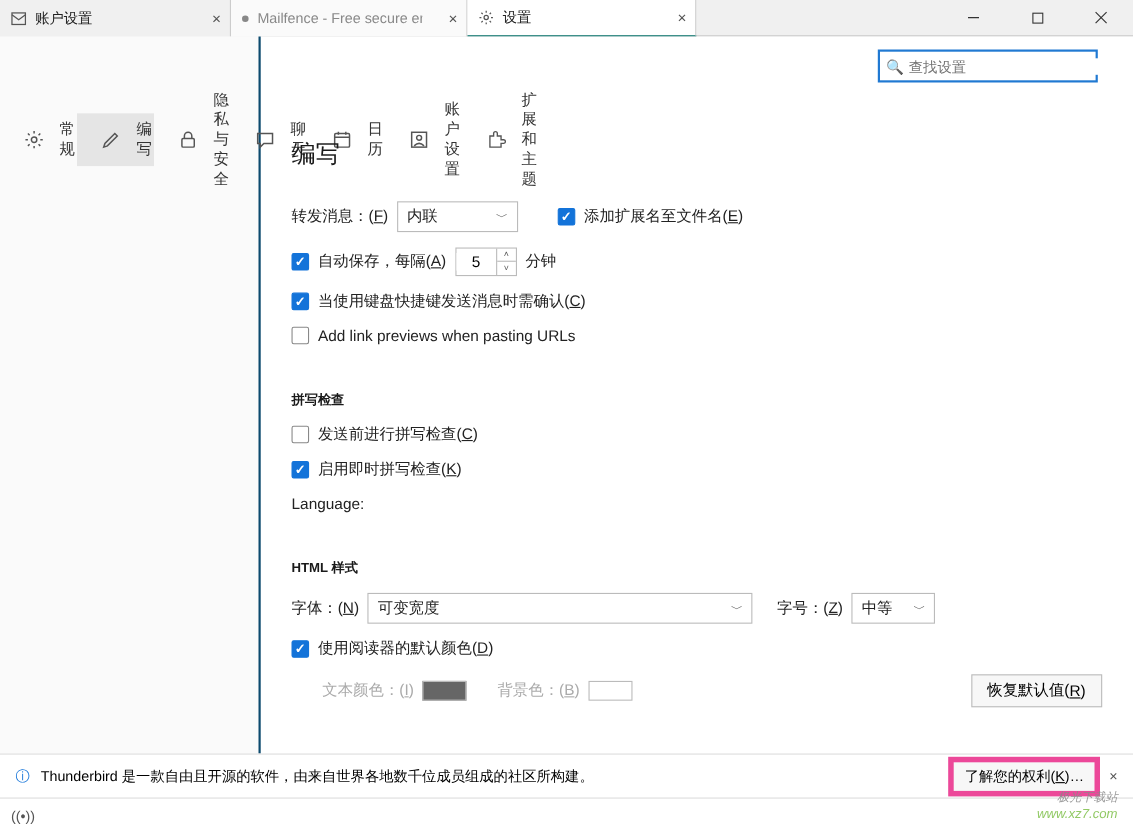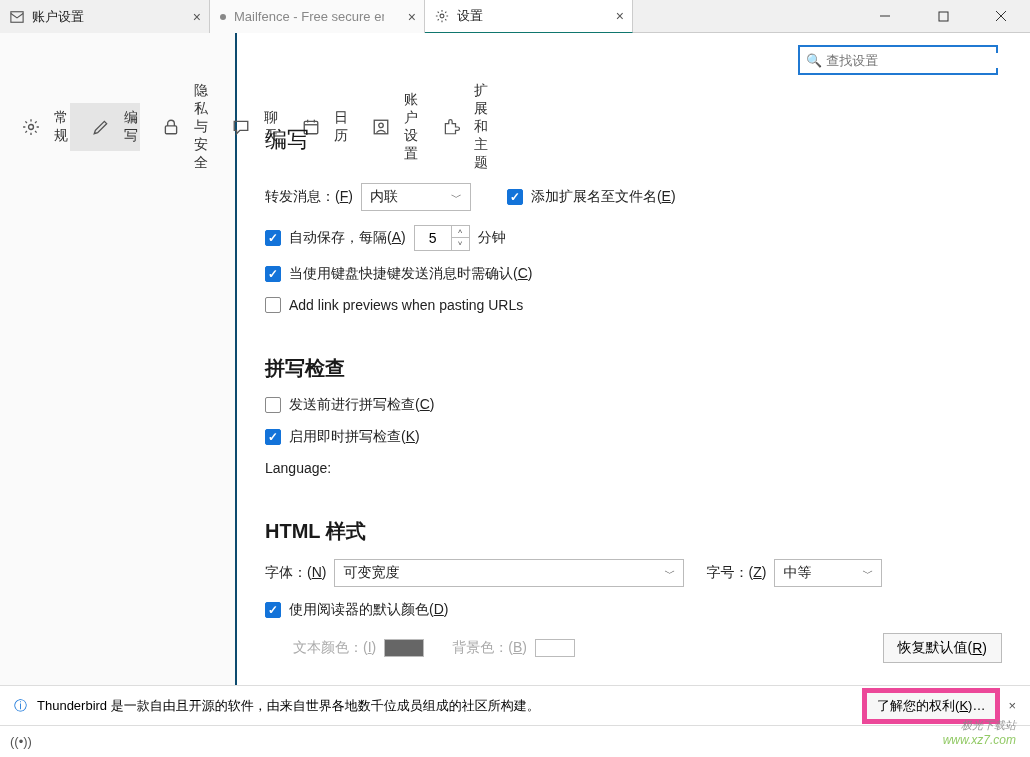--- a/index.html
+++ b/index.html
@@ -23,21 +23,21 @@
 .sidebar-item.active { background: #e5e5e5; }
 .sidebar-spacer { flex: 1; }
 .sidebar-icon { width: 20px; display: inline-flex; justify-content: center; }
 
 .content { flex: 1; padding: 20px 28px 0 28px; position: relative; overflow: hidden; }
 .search-box { position: absolute; top: 12px; right: 32px; width: 200px; height: 30px; border: 2px solid #2079d2; display: flex; align-items: center; padding: 0 6px; }
 .search-box input { border: none; outline: none; font-size: 13px; flex: 1; color: #888; }
 .search-icon { color: #888; margin-right: 4px; font-size: 13px; }
 
 h1 { font-size: 22px; font-weight: 400; margin-top: 72px; margin-bottom: 28px; color: #1a1a1a; }
-h2 { font-size: 20px; font-weight: 600; margin-top: 42px; margin-bottom: 14px; color: #1a1a1a; }
+h2 { font-size: 12px; font-weight: 600; margin-top: 42px; margin-bottom: 14px; color: #1a1a1a; }
 
 .row { display: flex; align-items: center; margin-bottom: 14px; font-size: 14px; color: #222; gap: 8px; }
 .label { font-size: 14px; color: #222; }
 .hotkey { text-decoration: underline; }
 
 .select { height: 28px; border: 1px solid #bbb; background: #fff; padding: 0 8px; font-size: 14px; display: inline-flex; align-items: center; justify-content: flex-end; cursor: pointer; }
 .select .chev { margin-left: auto; color: #555; font-size: 11px; }
 
 .checkbox { width: 16px; height: 16px; border: 1px solid #888; border-radius: 2px; display: inline-flex; align-items: center; justify-content: center; cursor: pointer; flex-shrink: 0; }
 .checkbox.checked { background: #1373d9; border-color: #1373d9; }
@@ -247,21 +247,21 @@
 
     <h2>HTML 样式</h2>
     <div class="row">
       <span class="label"><span>字体：(</span><span class="hotkey">N</span><span>)</span></span>
       <div class="select" style="width:350px">
           <span>可变宽度</span>
           <span class="chev">﹀</span>
         </div>
       <span style="width:6px"></span>
       <span class="label"><span>字号：(</span><span class="hotkey">Z</span><span>)</span></span>
-      <div class="select" style="width:108px">
+      <div class="select" style="width:76px">
           <span>中等</span>
           <span class="chev">﹀</span>
         </div>
     </div>
     <div class="row">
       <span class="checkbox checked"></span>
       <span class="label"><span>使用阅读器的默认颜色(</span><span class="hotkey">D</span><span>)</span></span>
     </div>
     <div class="row">
       <span style="width:20px"></span>

